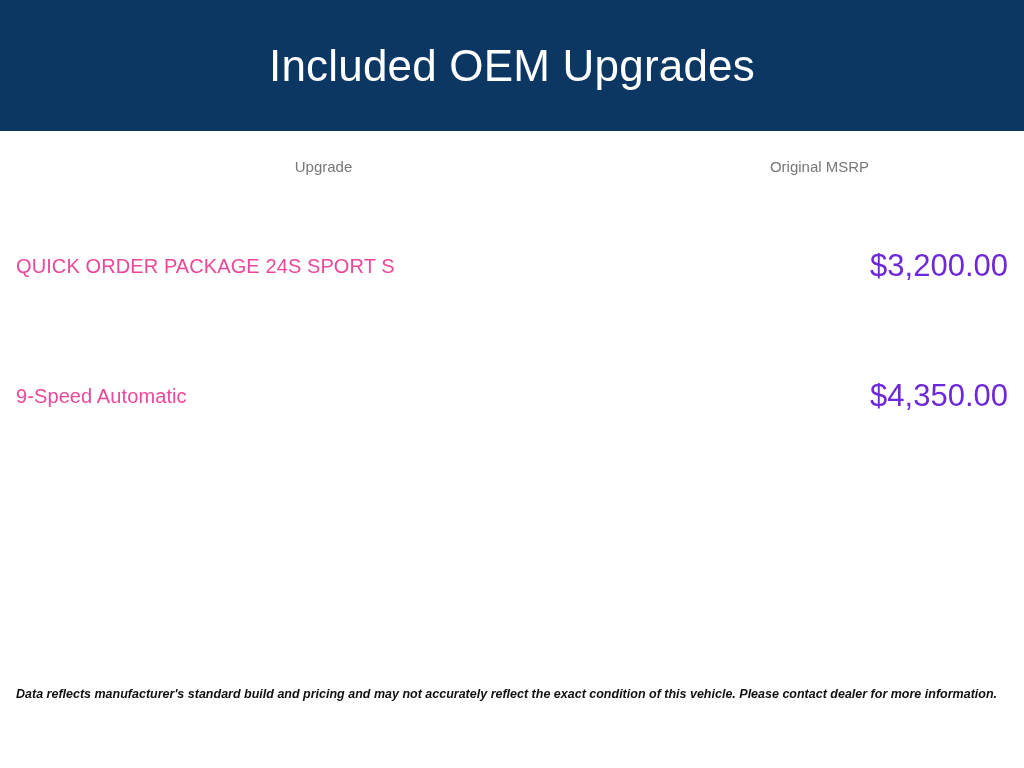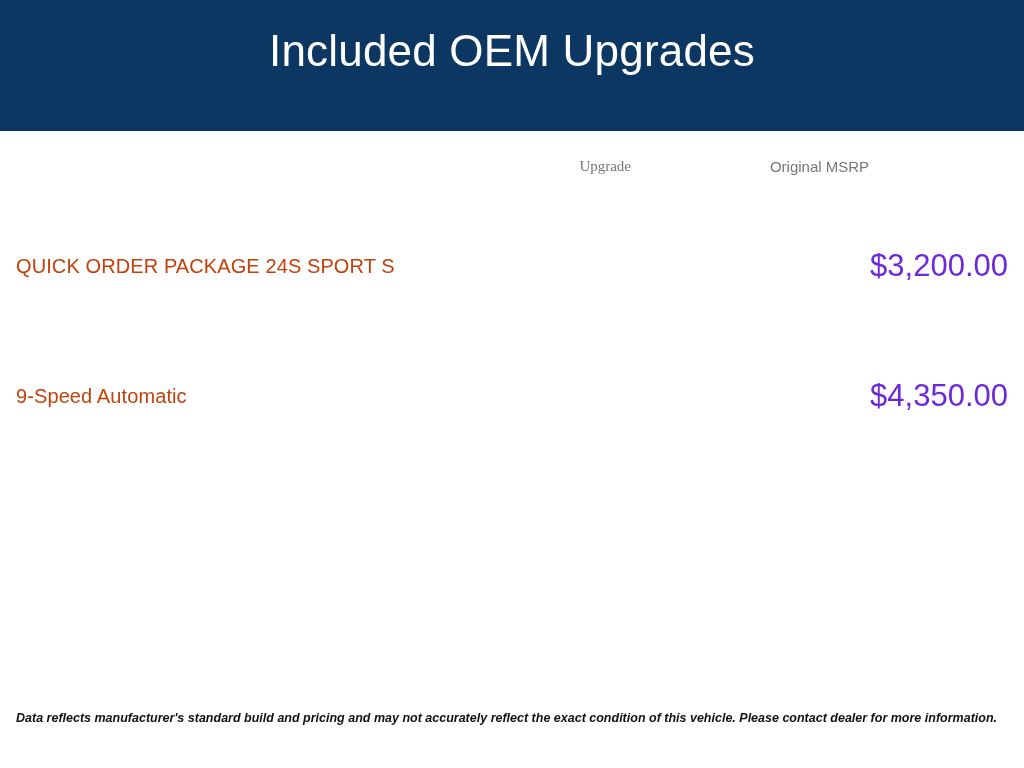--- a/index.html
+++ b/index.html
@@ -23,20 +23,21 @@
     background: #ffffff;
     position: relative;
   }
 
   
   .banner {
     width: 100%;
     height: 131px;
     background: #0c3763;
     display: flex;
+    align-items: center;
     justify-content: center;
     flex: 0 0 auto;
   }
   .banner-title {
     color: #ffffff;
     font-size: 44px;
     font-weight: 300;
     letter-spacing: 0.2px;
     line-height: 1;
     white-space: nowrap;
@@ -61,54 +62,54 @@
 
   .table thead th {
     font-weight: 400;
     font-size: 15px;
     color: #777777;
     padding: 0;
     height: 70px;
     vertical-align: middle;
     border: none;
   }
-  .th-upgrade { text-align: right; font-family: Liberation Serif, serif; }
+  .th-upgrade { text-align: center; }
   .th-price   { text-align: center; }
 
   .table tbody td {
     border: none;
     padding: 0;
     height: 130px;
     vertical-align: middle;
   }
 
   .cell-upgrade {
     text-align: left;
     font-size: 20px;
     font-weight: 400;
-    color: #c2410c;
+    color: #ec4899;
     letter-spacing: 0.1px;
     white-space: nowrap;
   }
 
   .cell-price {
     text-align: right;
     font-size: 31px;
     font-weight: 400;
     color: #6d28d9;
     letter-spacing: 0px;
     white-space: nowrap;
   }
 
   
   .disclaimer {
     position: absolute;
     left: 16px;
     right: 16px;
-    top: 711px;
+    top: 687px;
     font-size: 12.5px;
     font-style: italic;
     font-weight: 700;
     color: #111111;
     line-height: 1.2;
     white-space: nowrap;
   }
 </style>
 </head>
 <body>

